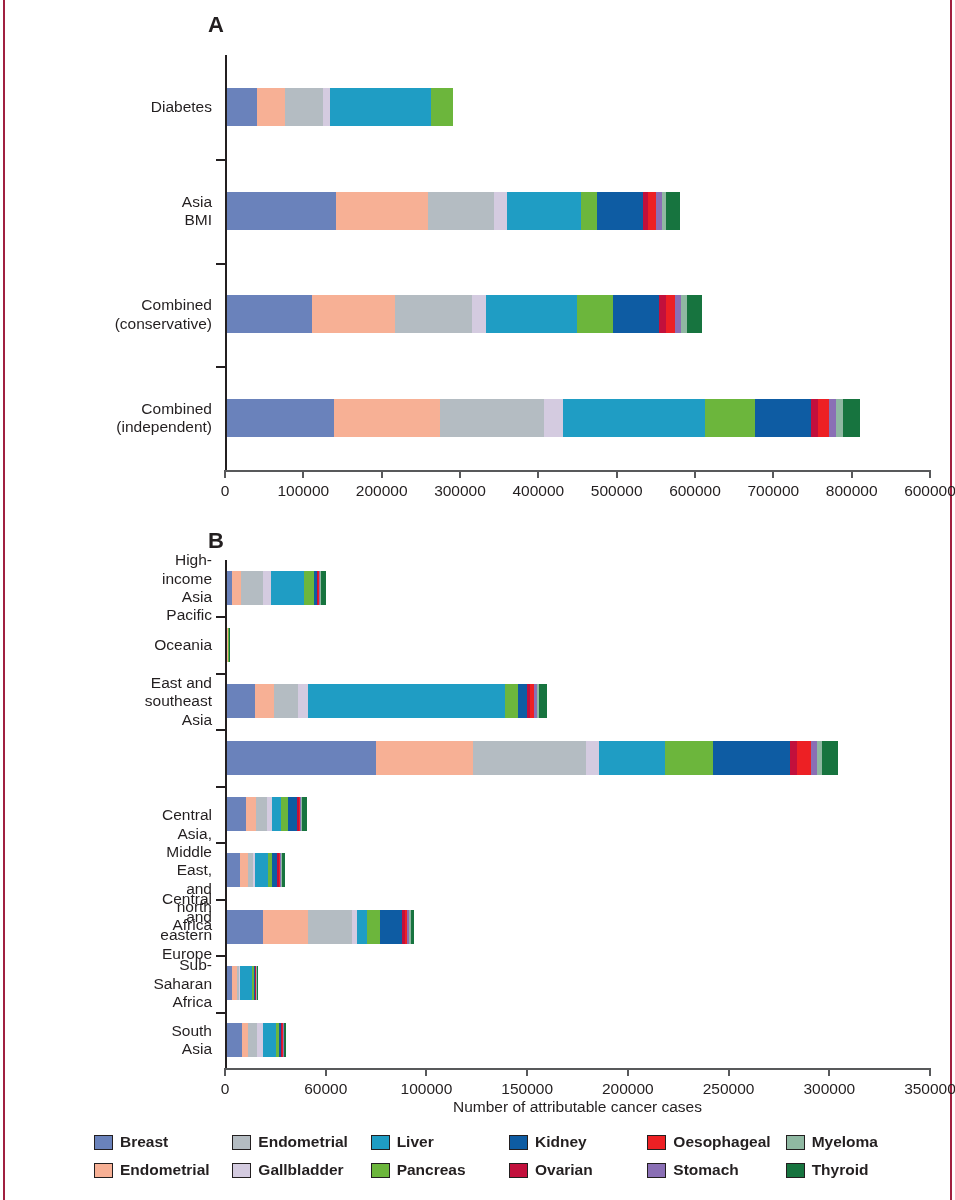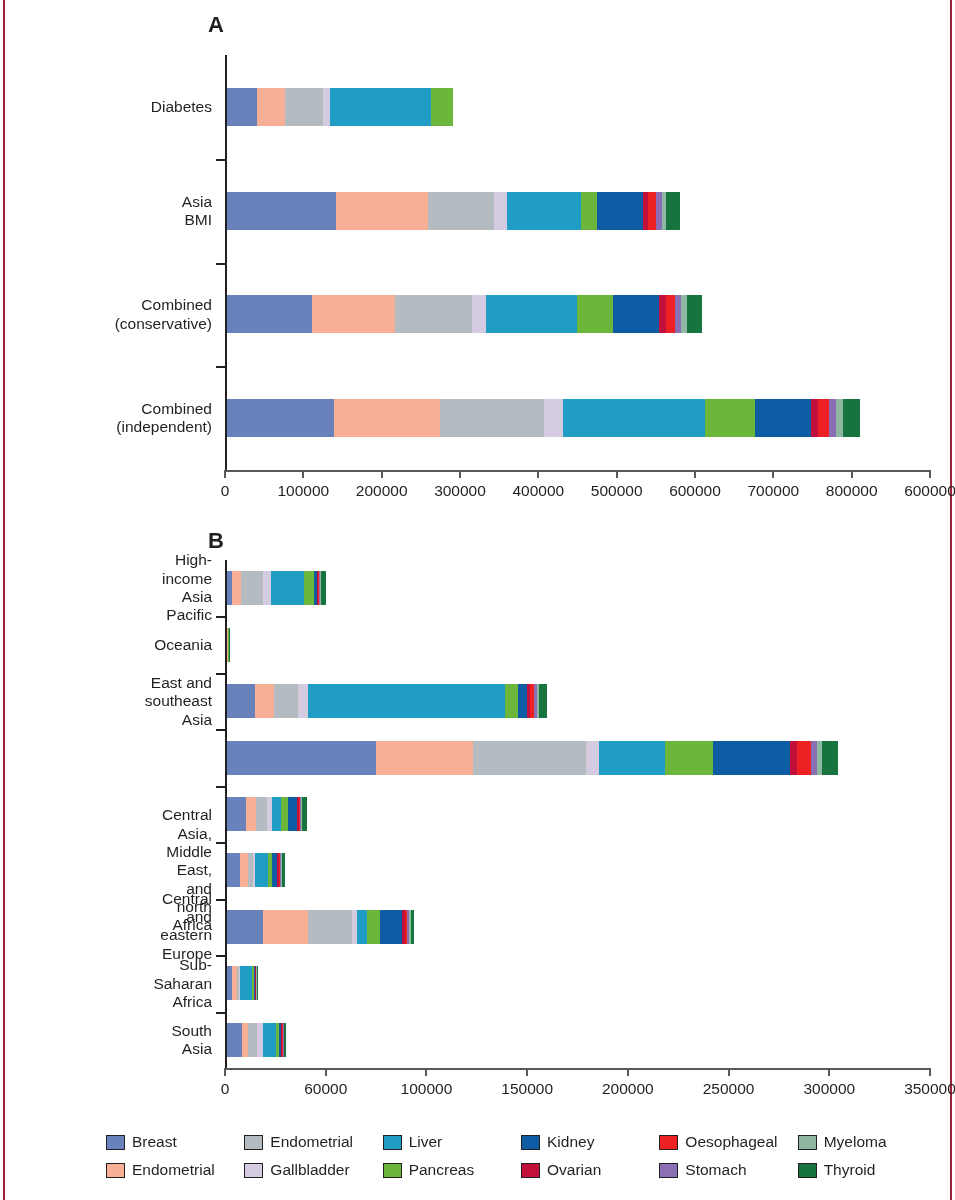--- a/index.html
+++ b/index.html
@@ -318,23 +318,24 @@
         <div class="seg" style="width: 13.0929px; background: rgb(31, 157, 196);"></div>
         <div class="seg" style="width: 3.02143px; background: rgb(108, 182, 60);"></div>
         <div class="seg" style="width: 2.01429px; background: rgb(14, 92, 163);"></div>
         <div class="seg" style="width: 0.805714px; background: rgb(194, 16, 60);"></div>
         <div class="seg" style="width: 0.805714px; background: rgb(237, 32, 36);"></div>
         <div class="seg" style="width: 0.805714px; background: rgb(138, 111, 181);"></div>
         <div class="seg" style="width: 0.604286px; background: rgb(143, 184, 162);"></div>
         <div class="seg" style="width: 2.01429px; background: rgb(23, 116, 63);"></div>
       </div>
     </div>
+  <div class="axis-title" id="panelB-xlabel" style="left:225px; top:583px; width:705px;">Number of attributable cancer cases</div>
 </div>
 
-<div class="legend" id="legend" style="left:106px; top:1128px; width:830px; height:58px;">
+<div class="legend" id="legend" style="left:94px; top:1128px; width:830px; height:58px;font-weight:bold;">
     <div class="legend-item">
       <span class="legend-swatch" style="background: rgb(106, 130, 187);"></span>
       <span class="legend-label">Breast</span>
     </div>
     <div class="legend-item">
       <span class="legend-swatch" style="background: rgb(247, 176, 149);"></span>
       <span class="legend-label">Endometrial</span>
     </div>
     <div class="legend-item">
       <span class="legend-swatch" style="background: rgb(180, 188, 194);"></span>

